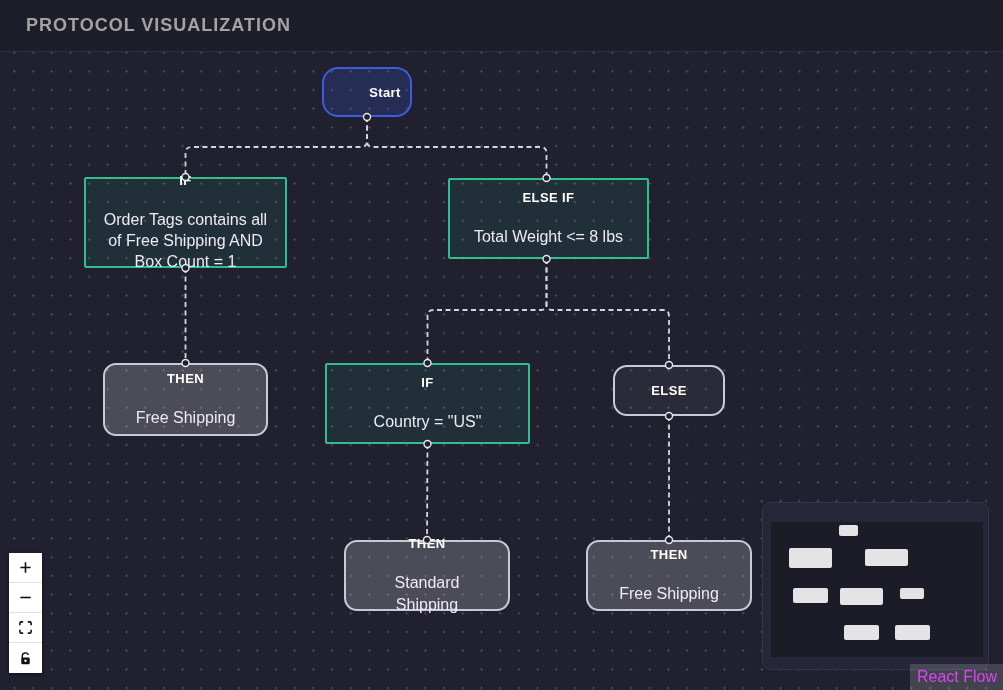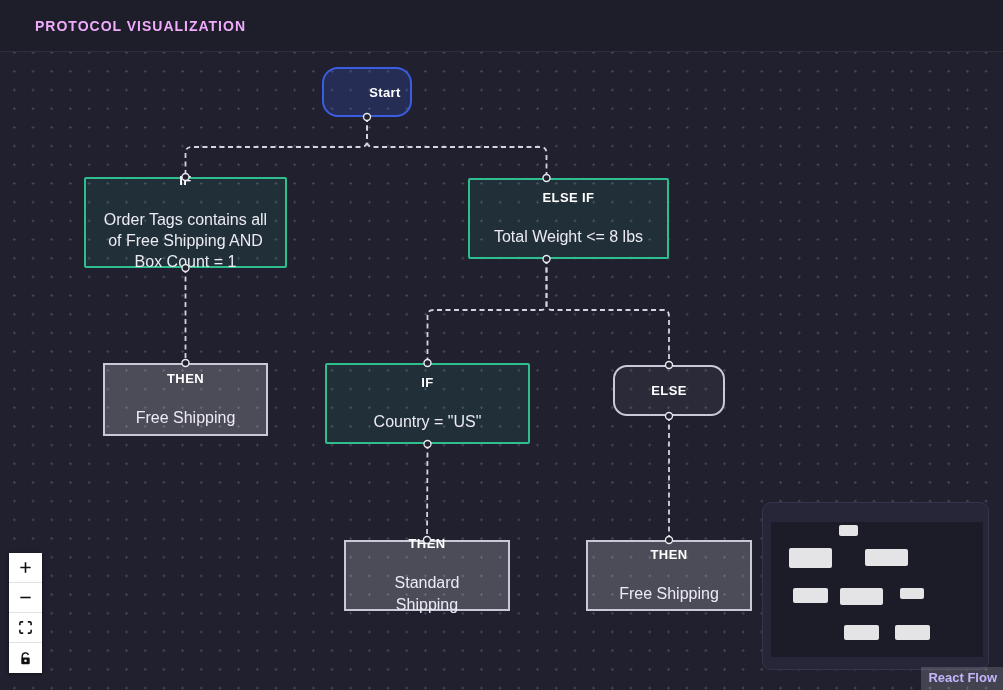--- a/index.html
+++ b/index.html
@@ -10,21 +10,21 @@
     -webkit-font-smoothing:antialiased;
   }
   
   .app-header{
     position:absolute;top:0;left:0;width:1003px;height:52px;
     background:#1e1e2a;border-bottom:1px solid #2e2e3e;
     display:flex;align-items:center;padding:0 26px;box-sizing:border-box;
     z-index:10;
   }
   .app-header h1{
-    margin:9px;font-size:14px;font-weight:bold;color:#f0abfc;
+    margin:0;font-size:18px;font-weight:bold;color:#a3a3a3;
     letter-spacing:1px;
   }
   
   .flow-canvas{
     position:absolute;top:52px;left:0;width:1003px;height:638px;
     background-color:#20202e;
     background-image:radial-gradient(circle,#474752 1px,transparent 1.1px);
     background-size:18.7px 18.7px;background-position:5px 10px;
   }
   .edges-layer,.handles-layer{position:absolute;top:0;left:0;pointer-events:none;}
@@ -34,21 +34,21 @@
   
   .node{
     position:absolute;z-index:2;box-sizing:border-box;
     display:flex;flex-direction:column;align-items:center;justify-content:center;
     gap:7px;text-align:center;color:#ffffff;cursor:grab;
   }
   .node-title{font-weight:bold;font-size:13px;letter-spacing:.4px;}
   .node-subtitle{font-size:16px;line-height:1.32;color:#eceaf2;padding:0 16px;margin-top:14px;}
   .node-start{background:rgba(59,92,224,.22);border:2px solid #3c5de2;border-radius:16px;padding-left:36px;}
   .node-condition{background:rgba(46,191,143,.10);border:2px solid #2fbe8e;border-radius:2px;}
-  .node-then{background:rgba(232,232,246,.22);border:2px solid #c9c9d8;border-radius:0;}
+  .node-then{background:rgba(232,232,246,.22);border:2px solid #c9c9d8;border-radius:13px;}
   .node-else{background:rgba(232,232,246,.05);border:2px solid #c9c9d8;border-radius:14px;}
   
   .controls-panel{
     position:absolute;left:9px;top:501px;width:33px;z-index:5;
     background:#ffffff;box-shadow:0 1px 4px rgba(0,0,0,.4);
   }
   .control-button{
     width:33px;height:30px;display:flex;align-items:center;justify-content:center;
     background:#ffffff;border:none;border-bottom:1px solid #e2e2e2;
     padding:0;cursor:pointer;
@@ -59,24 +59,23 @@
   .minimap{
     position:absolute;left:762px;top:450px;width:227px;height:168px;z-index:4;
     background:#262638;border:1px solid #34344e;border-radius:9px;
     box-sizing:border-box;overflow:hidden;cursor:pointer;
   }
   .minimap-viewport{position:absolute;background:#1c1c29;}
   .minimap-node{position:absolute;background:#e4e4e6;border-radius:2px;}
   
   .attribution{
     position:absolute;right:0;bottom:0;z-index:6;
-    background:rgba(255,255,255,.16);color:#c4b5fd;
-    font-size:13px;padding:3px 6px 4px 7px;text-decoration:none;
+    background:rgba(255,255,255,.16);color:#d946ef;
+    font-size:16px;padding:3px 6px 4px 7px;text-decoration:none;
     line-height:1.2;
-    font-weight:bold;
   }
 </style>
 </head>
 <body>
 
 <header class="app-header">
   <h1>PROTOCOL VISUALIZATION</h1>
 </header>
 
 <div class="flow-canvas" id="canvas">
@@ -90,21 +89,21 @@
       <path d="M 669 364 L 669 488" fill="none" stroke="#d4d4dc" stroke-width="1.8" stroke-dasharray="5 3.5"></path>
     </svg>
 
   <div class="node node-start" style="left: 322px; top: 15px; width: 90px; height: 50px;">
       <div class="node-title">Start</div>
     </div>
     <div class="node node-condition" style="left: 84px; top: 125px; width: 203px; height: 91px;">
       <div class="node-title">IF</div>
       <div class="node-subtitle">Order Tags contains all of Free Shipping AND Box Count = 1</div>
     </div>
-    <div class="node node-condition" style="left: 468px; top: 126px; width: 201px; height: 81px;">
+    <div class="node node-condition" style="left: 448px; top: 126px; width: 201px; height: 81px;">
       <div class="node-title">ELSE IF</div>
       <div class="node-subtitle">Total Weight &lt;= 8 lbs</div>
     </div>
     <div class="node node-then" style="left: 103px; top: 311px; width: 165px; height: 73px;">
       <div class="node-title">THEN</div>
       <div class="node-subtitle">Free Shipping</div>
     </div>
     <div class="node node-condition" style="left: 325px; top: 311px; width: 205px; height: 81px;">
       <div class="node-title">IF</div>
       <div class="node-subtitle">Country = "US"</div>

